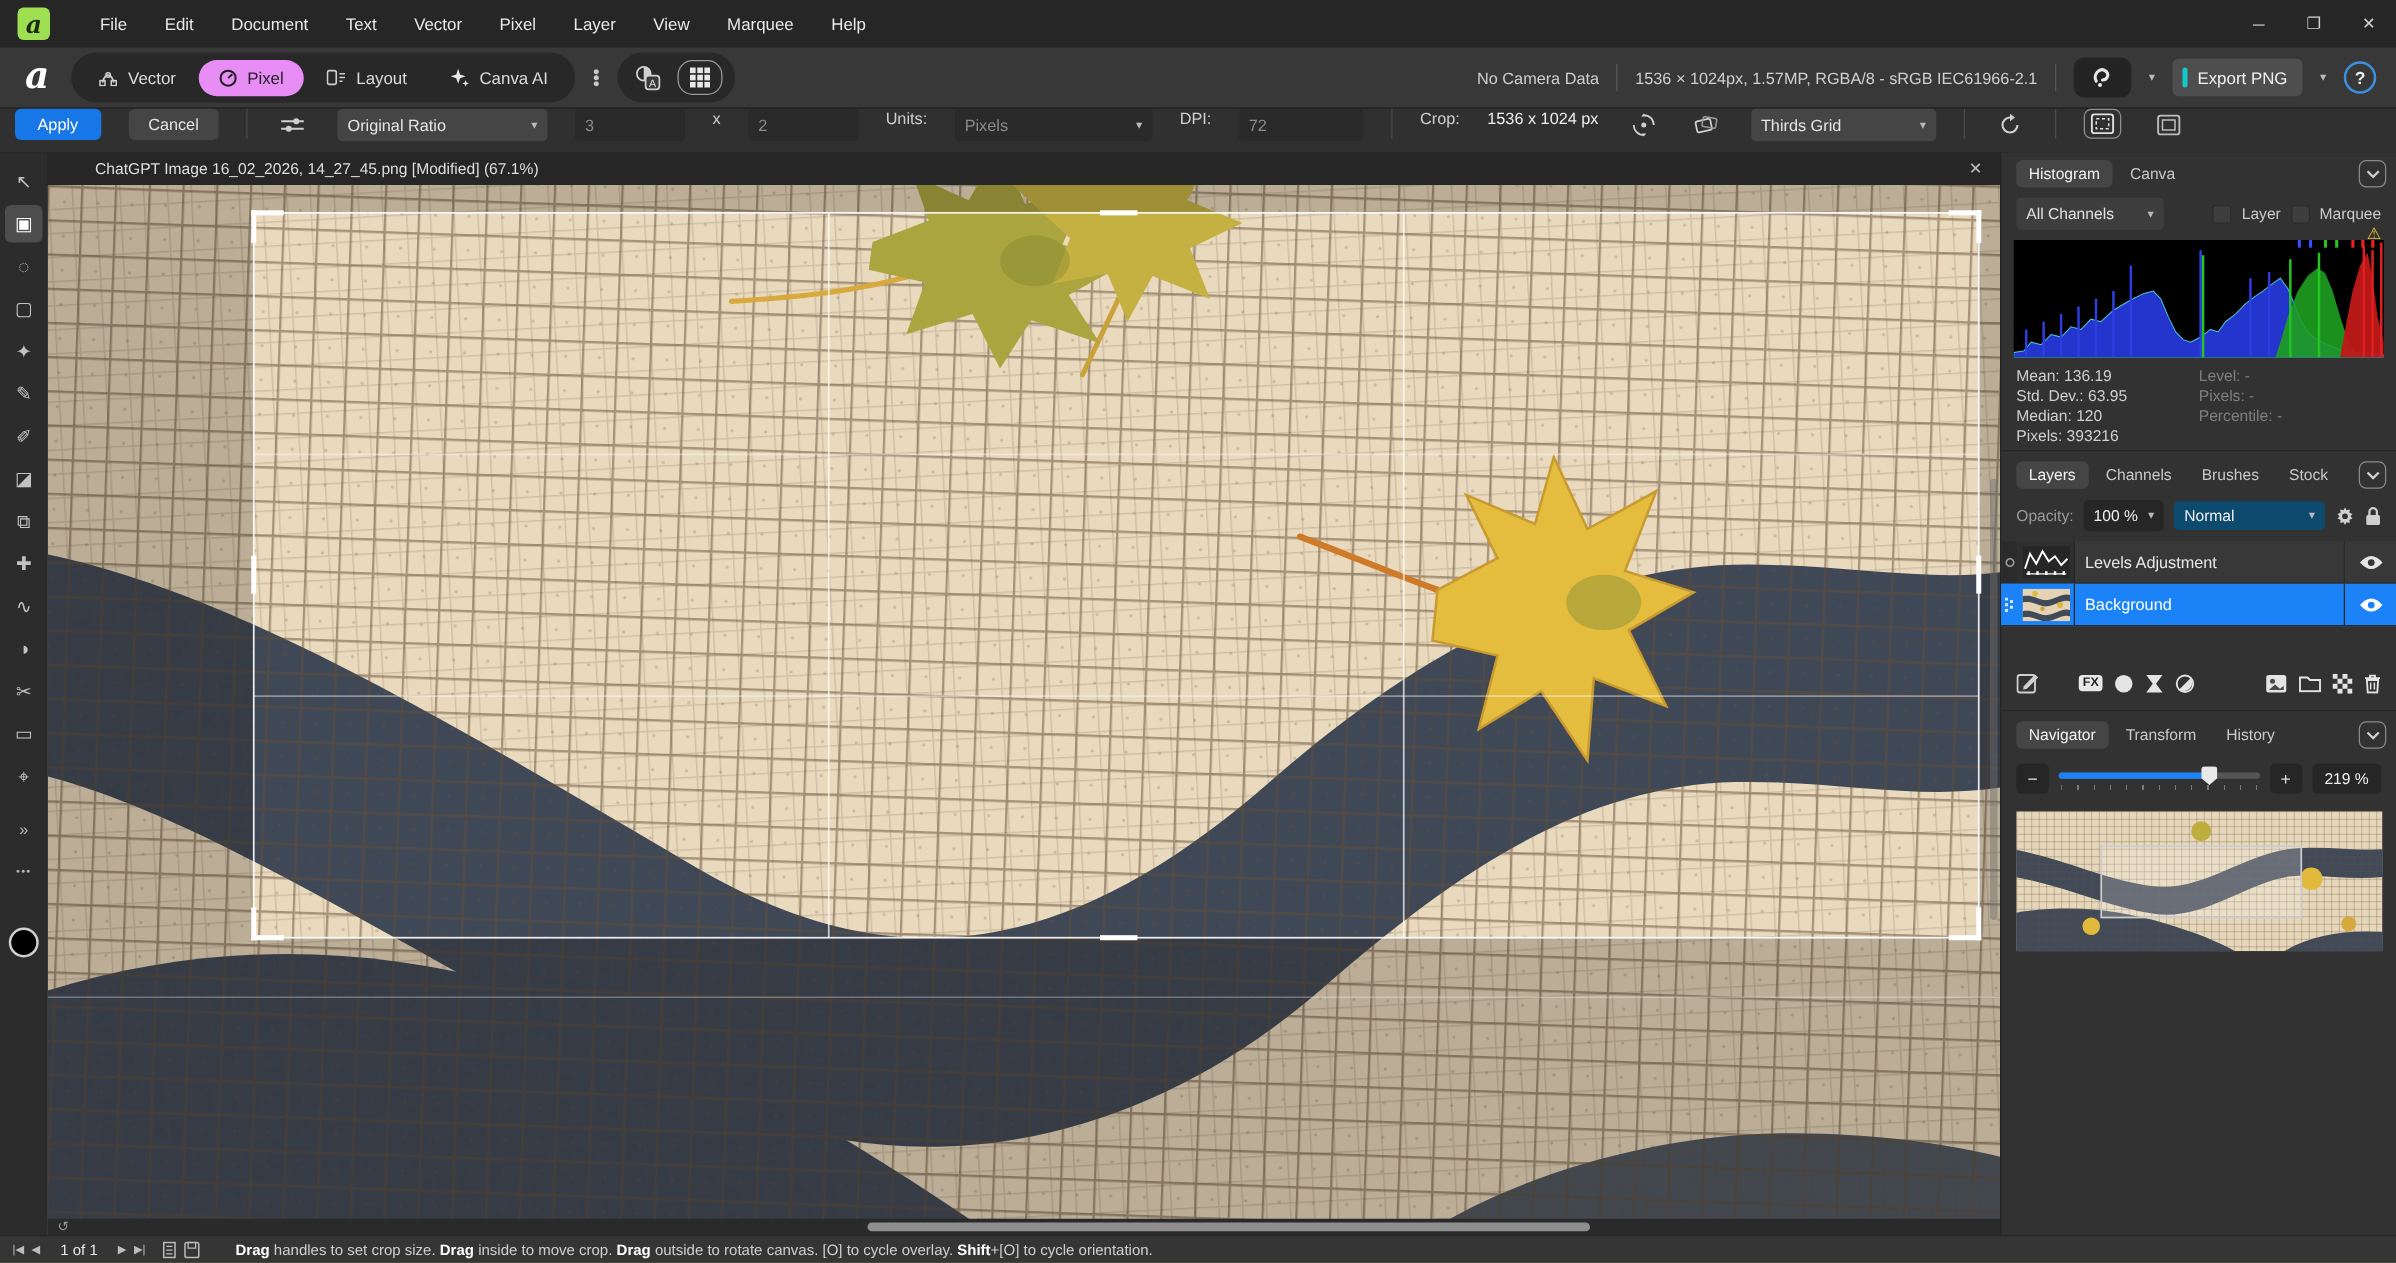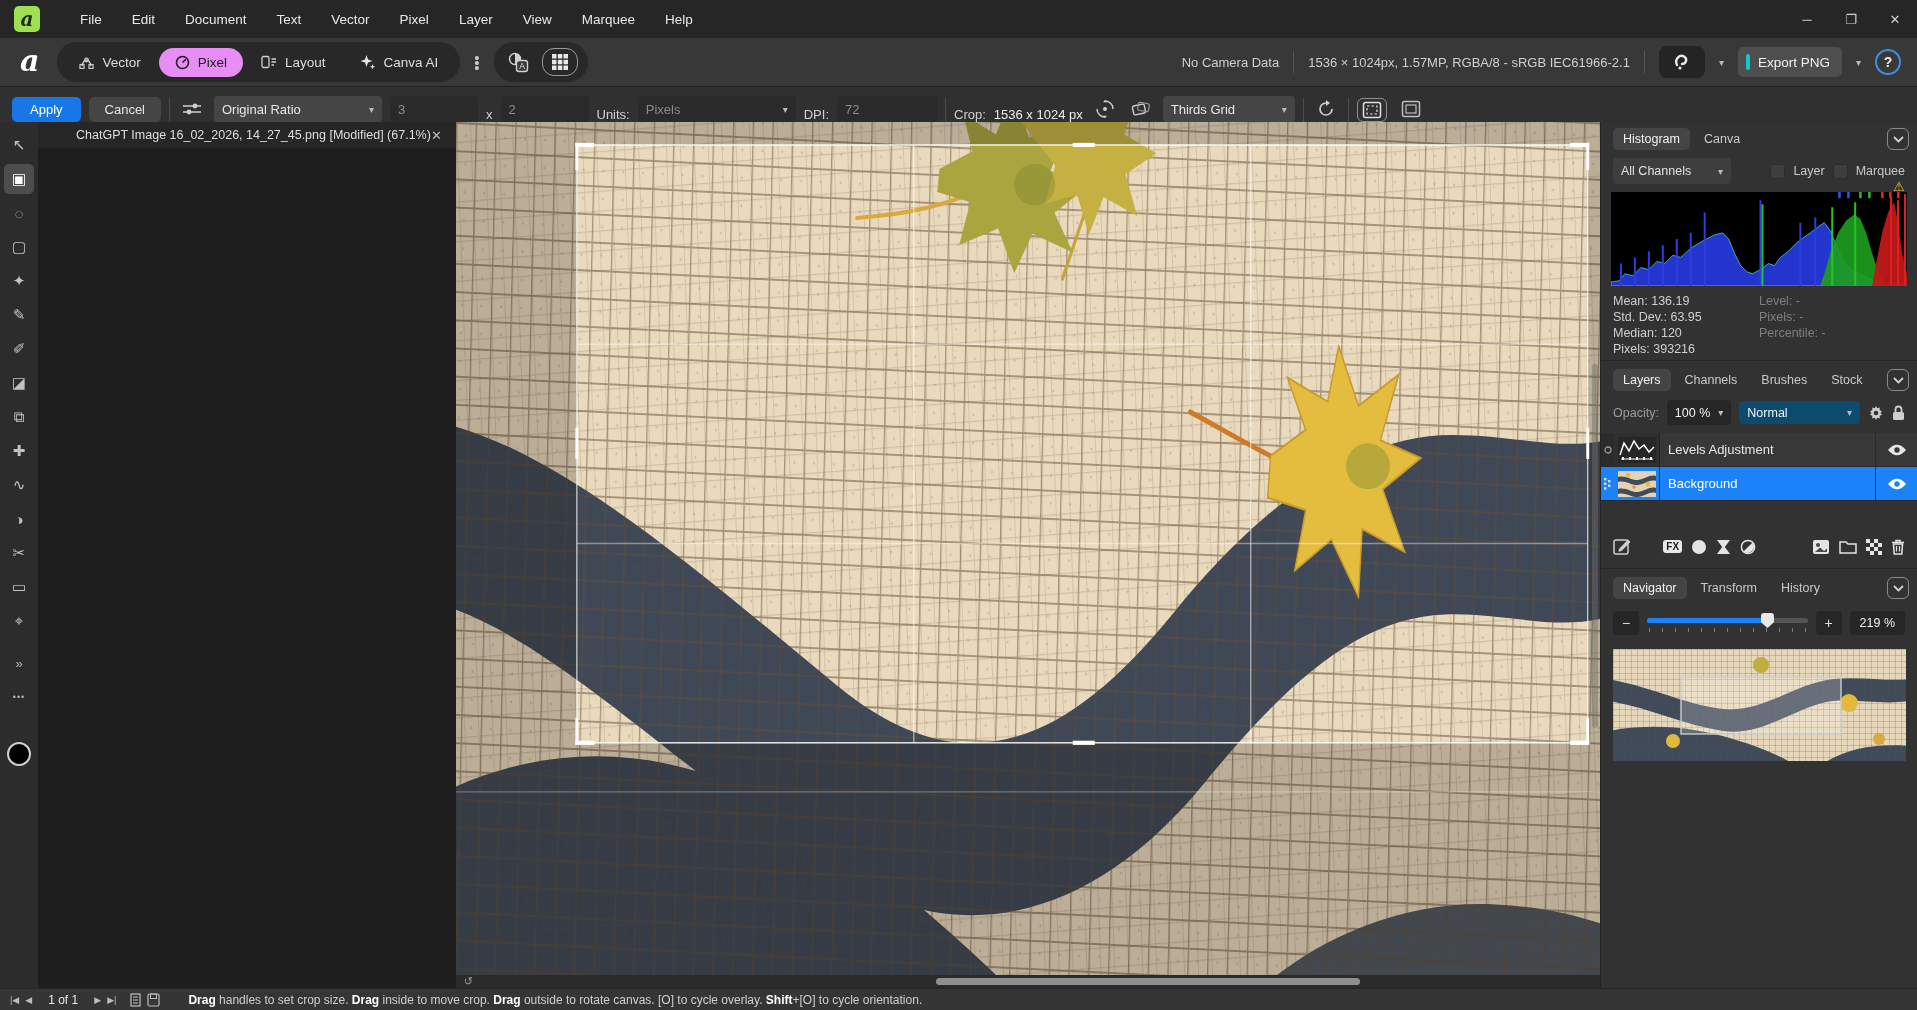--- a/index.html
+++ b/index.html
@@ -32,21 +32,21 @@
   .info-right { margin-left:auto; display:flex; align-items:center; gap:14px; padding-right:16px; }
   .info-text { font-size:13px; color:#cfcfcf; }
   .vsep { width:1px; height:22px; background:#565656; }
   .snap-btn { background:#242424; border-radius:8px; width:46px; height:32px; display:flex; align-items:center; justify-content:center; }
   .chev { color:#b9b9b9; font-size:10px; }
   .export-btn { background:#4e4e4e; border-radius:5px; height:30px; display:flex; align-items:center; padding:0 12px 0 8px; gap:8px; font-size:13.5px; color:#f0f0f0; }
   .export-bar { width:4px; height:16px; background:#12c8c8; border-radius:2px; }
   .help-btn { width:26px; height:26px; border:2px solid #3f8fe0; border-radius:50%; display:flex; align-items:center; justify-content:center; font-size:14px; color:#eee; font-weight:bold; }
 
   
-  .contextbar { height:36px; background:#303030; border-top:1px solid #222; display:flex; align-items:flex-end; gap:8px; padding:0 12px; flex:0 0 auto; font-size:13px; }
+  .contextbar { height:36px; background:#303030; border-top:1px solid #222; display:flex; align-items:flex-start; gap:22px; padding:0 12px; flex:0 0 auto; font-size:13px; }
   .btn-apply { background:#1877e6; color:#fff; border-radius:5px; padding:5px 18px; }
   .btn-cancel { background:#454545; color:#e4e4e4; border-radius:5px; padding:5px 16px; }
   .csep { width:1px; height:24px; background:#4a4a4a; }
   .select { background:#454545; border-radius:4px; height:26px; display:flex; align-items:center; justify-content:space-between; padding:0 8px; gap:10px; color:#e6e6e6; }
   .select.dim { background:#2a2a2a; color:#8b8b8b; }
   .field { background:#2a2a2a; border-radius:4px; height:26px; display:flex; align-items:center; padding:0 8px; color:#8b8b8b; }
   .label { color:#cfcfcf; }
   .ctx-icon { display:flex; align-items:center; justify-content:center; width:28px; height:26px; }
   .toggle-frame { border:1.5px solid #909090; border-radius:6px; padding:2px 4px; display:flex; align-items:center; }
 
@@ -55,21 +55,21 @@
 
   
   .tools { width:38px; background:#2c2c2c; display:flex; flex-direction:column; align-items:center; padding-top:8px; gap:4px; flex:0 0 auto; }
   .tool { width:30px; height:30px; display:flex; align-items:center; justify-content:center; color:#c2c2c2; font-size:15px; border-radius:5px; }
   .tool.selected { background:#4d4d4d; color:#fff; }
   .tool-expand { margin-top:8px; color:#b5b5b5; font-size:13px; }
   .tool-more { color:#b5b5b5; font-size:9px; letter-spacing:1px; }
   .swatch { margin-top:26px; width:24px; height:24px; border-radius:50%; background:#000; border:2px solid #cfcfcf; }
 
   
-  .canvas-col { flex:1; display:flex; min-width:0; }
+  .canvas-col { flex:1; display:flex; flex-direction:column; min-width:0; }
   .tabbar { height:26px; background:#262626; display:flex; align-items:center; flex:0 0 auto; }
   .doc-tab { font-size:12.5px; color:#dedede; padding-left:38px; }
   .tab-close { margin-left:auto; margin-right:14px; color:#bdbdbd; font-size:13px; }
   .canvas { flex:1; position:relative; background:#242424; overflow:hidden; }
   .canvas svg.scene { position:absolute; inset:0; width:100%; height:100%; }
   .hscroll-track { position:absolute; left:0; right:0; bottom:0; height:13px; background:#2a2a2a; }
   .hscroll { position:absolute; bottom:3px; left:42%; width:37%; height:7px; background:#8f8f8f; border-radius:4px; }
   .vscroll { position:absolute; right:2px; top:28%; height:42%; width:6px; background:#6f6f6f; opacity:.45; border-radius:3px; }
   .rot-reset { position:absolute; left:8px; bottom:0; height:13px; display:flex; align-items:center; color:#9a9a9a; font-size:11px; }
 
@@ -286,21 +286,21 @@
           <path d="M10,2 A8,8 0 0 1 18,10 M10,18 A8,8 0 0 1 2,10" stroke="#cfcfcf" stroke-width="1.4" fill="none"></path>
           <path d="M10,0.8 L12,3.2 L8,3.2 Z M10,19.2 L8,16.8 L12,16.8 Z" fill="#cfcfcf"></path>
         </svg>
     </div>
     <div class="ctx-icon">
       <svg width="20" height="18" viewBox="0 0 20 18">
           <rect x="2" y="5" width="12" height="9" rx="1.5" fill="none" stroke="#cfcfcf" stroke-width="1.4" transform="rotate(-12 8 9.5)"></rect>
           <rect x="7" y="3" width="11" height="8" rx="1.5" fill="none" stroke="#9a9a9a" stroke-width="1.2" transform="rotate(10 12.5 7)"></rect>
         </svg>
     </div>
-    <div class="select" style="width:132px">
+    <div class="select" style="width:148px">
       <span>Thirds Grid</span>
       <span class="chev">▾</span>
     </div>
     <div class="csep"></div>
     <div class="ctx-icon">
       <svg width="20" height="20" viewBox="0 0 20 20">
           <path d="M16,10 A6,6 0 1 1 10,4" stroke="#cfcfcf" stroke-width="1.7" fill="none"></path>
           <path d="M10,1 L14,4 L10,7 Z" fill="#cfcfcf"></path>
         </svg>
     </div>

